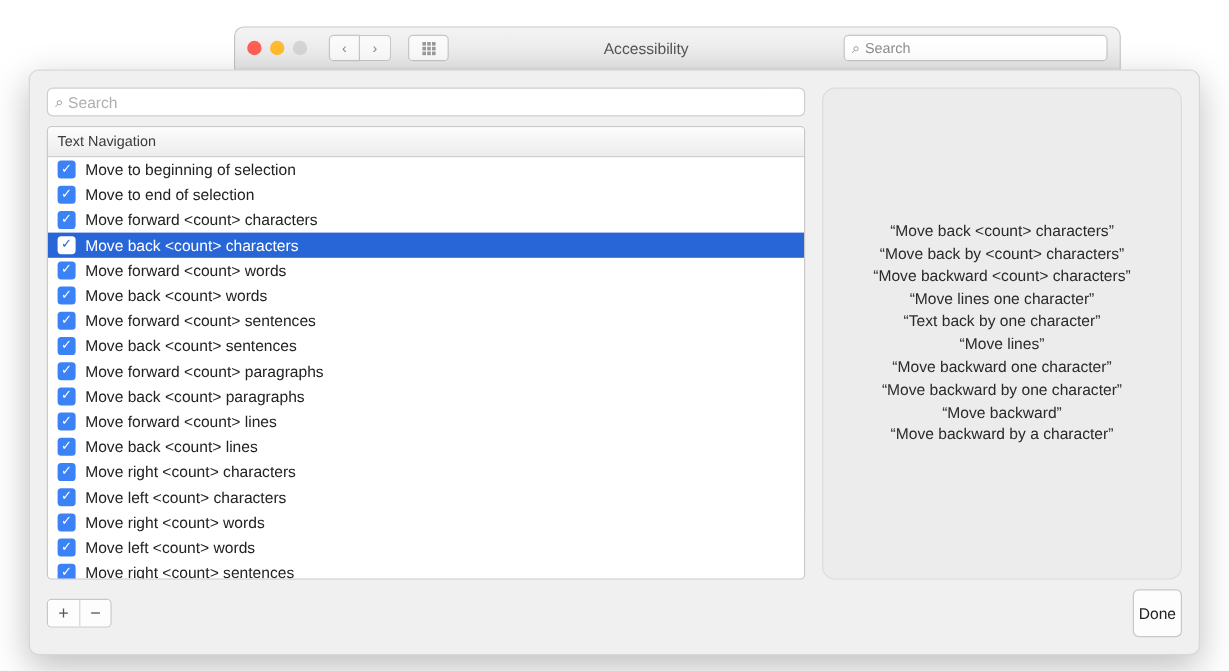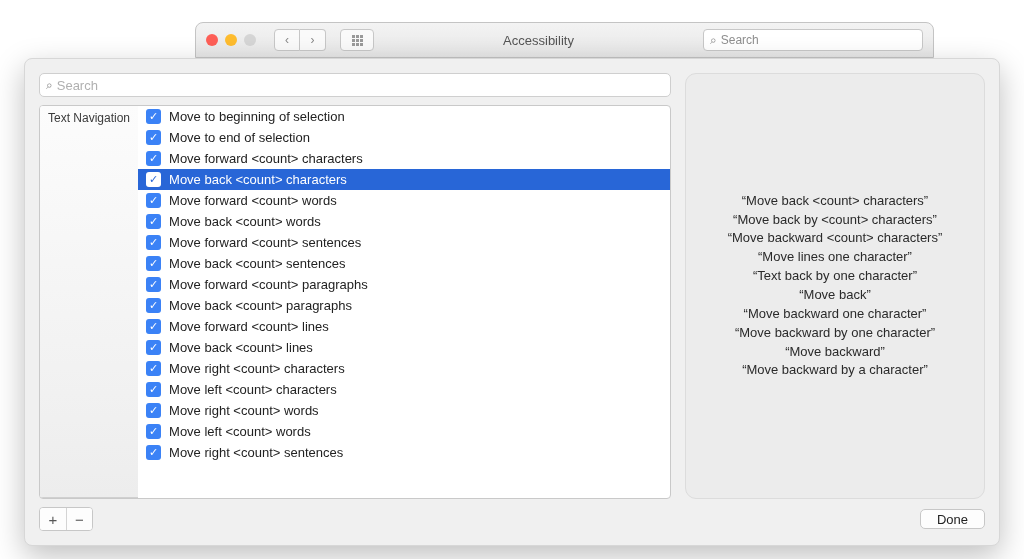--- a/index.html
+++ b/index.html
@@ -79,21 +79,21 @@
 
   .sheet-search {
     height:24px; border:1px solid #cfcfcf; border-radius:5px; background:#fff;
     display:flex; align-items:center; padding:0 6px; gap:4px; color:#9b9b9b; margin-bottom:8px;
   }
   .sheet-search input {
     border:none; outline:none; flex:1; font-size:13px; background:transparent; color:#333;
   }
   .sheet-search input::placeholder { color:#b0b0b0; }
 
-  .list-wrap { flex:1; border:1px solid #c9c9c9; border-radius:4px; background:#fff; overflow:hidden; display:flex; flex-direction:row; min-height:0;}
+  .list-wrap { flex:1; border:1px solid #c9c9c9; border-radius:4px; background:#fff; overflow:hidden; display:flex; flex-direction:column; min-height:0;}
   .list-header {
     background:linear-gradient(#fcfcfc,#ededed);
     border-bottom:1px solid #d0d0d0;
     padding:5px 8px; font-size:12px; color:#3b3b3b;
   }
   .list-scroll { flex:1; overflow-y:auto; position:relative; }
   .list-scroll::-webkit-scrollbar { width:14px; }
   .list-scroll::-webkit-scrollbar-thumb { background:#c0c0c0; border-radius:7px; border:3px solid #fff; }
   .list-scroll::-webkit-scrollbar-track { background:#fff; }
 
@@ -112,21 +112,21 @@
 
   .controls-row { display:flex; align-items:center; margin-top:8px; gap:0; }
   .pm-group { display:flex; border:1px solid #c7c7c7; border-radius:4px; overflow:hidden; background:#fdfdfd; }
   .pm-btn {
     width:26px; height:22px; display:flex; align-items:center; justify-content:center;
     color:#555; font-size:15px; background:#fdfdfd;
   }
   .pm-btn + .pm-btn { border-left:1px solid #d4d4d4; }
 
   .done-btn {
-    margin-left:auto; height:20px; padding:0 16px; border:1px solid #c7c7c7;
+    margin-left:auto; height:40px; padding:0 4px; border:1px solid #c7c7c7;
     border-radius:5px; background:#fdfdfd; font-size:13px; color:#222;
     display:flex; align-items:center; justify-content:center;
   }
 
   .phrases { text-align:center; color:#2a2a2a; font-size:13px; line-height:1.45; }
   .phrases div { white-space:nowrap; }
 
   .grid-glyph { display:inline-grid; grid-template-columns:repeat(3,3px); grid-template-rows:repeat(3,3px); gap:1px;}
   .grid-glyph span{ background:#9a9a9a; width:3px; height:3px;}
 </style>
@@ -248,21 +248,21 @@
 
     </div>
 
     <div class="right-col">
       <div class="phrases" id="phrases">
           <div>“Move back &lt;count&gt; characters”</div>
           <div>“Move back by &lt;count&gt; characters”</div>
           <div>“Move backward &lt;count&gt; characters”</div>
           <div>“Move lines one character”</div>
           <div>“Text back by one character”</div>
-          <div>“Move back”</div>
+          <div>“Move lines”</div>
           <div>“Move backward one character”</div>
           <div>“Move backward by one character”</div>
           <div>“Move backward”</div>
           <div>“Move backward by a character”</div>
         </div>
     </div>
   </div>
 
   <div class="controls-row">
     <div class="pm-group">

